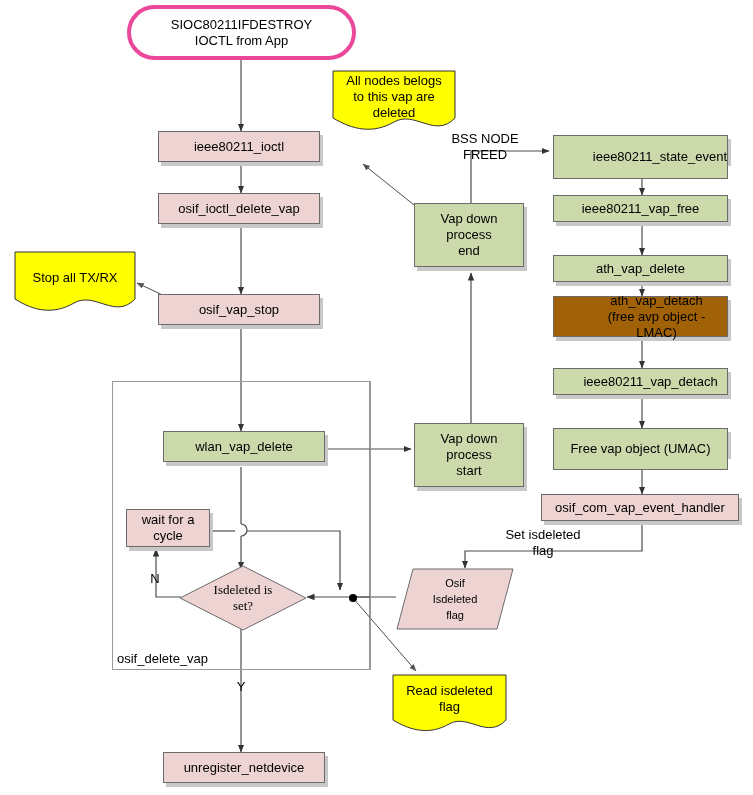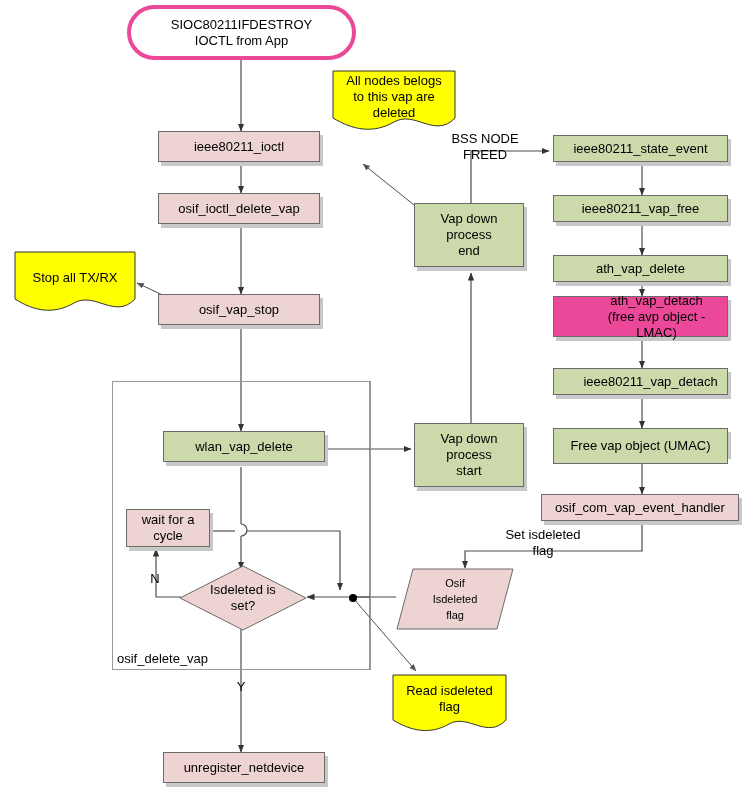--- a/index.html
+++ b/index.html
@@ -4,32 +4,32 @@
 <style>
   html,body{margin:0;padding:0;background:#ffffff;}
   body{font-family:"Liberation Sans","DejaVu Sans",sans-serif;}
   #canvas{position:relative;width:753px;height:795px;background:#ffffff;overflow:hidden;}
   svg.layer{position:absolute;left:0;top:0;width:753px;height:795px;overflow:visible;}
   .node{position:absolute;box-sizing:border-box;display:flex;align-items:center;
         justify-content:center;text-align:center;font-size:13px;color:#000;
         line-height:16px;border:1px solid #6b6b6b;}
   .proc-pink{background:#eed3d3;}
   .proc-green{background:#ccd9ab;}
-  .proc-blue{background:#ec4899;padding-left:32px;}
+  .proc-blue{background:#a16207;padding-left:32px;}
   .terminator{background:#ffffff;border:4px solid #ec4899;border-radius:32px;}
   .grp{position:absolute;box-sizing:border-box;border:1px solid #9a9a9a;background:transparent;}
   .grp-label{position:absolute;font-size:13px;color:#000;background:#fff;padding:0 2px;}
   .edge-label{position:absolute;font-size:13px;color:#000;text-align:center;line-height:16px;background:transparent;}
   .note-wrap{position:absolute;}
   .note-text{position:absolute;left:0;top:0;width:100%;text-align:center;font-size:13px;
              line-height:16px;color:#000;}
   .shadow{position:absolute;background:#c8c8c8;z-index:0;}
   .para{position:absolute;display:flex;align-items:center;justify-content:center;}
   .para-text{position:relative;font-size:11px;line-height:16px;text-align:center;color:#000;z-index:2;}
-  .dia{position:absolute;}
+  .dia{position:absolute;font-family:Liberation Serif, serif;}
   .dia-text{position:absolute;left:0;top:0;width:100%;height:100%;display:flex;
             align-items:center;justify-content:center;text-align:center;font-size:13px;
             line-height:16px;color:#000;}
 </style>
 </head>
 <body>
 
 <div id="canvas">
 
   <svg class="layer">
@@ -162,21 +162,21 @@
   <div class="para" style="left:396px;top:568px;width:118px;height:62px;">
     <svg width="118" height="62" style="position:absolute;left:0;top:0;">
       <polygon points="17,1 117,1 101,61 1,61" fill="#eed3d3" stroke="#6b6b6b" stroke-width="1"></polygon>
     </svg>
     <span class="para-text" style="white-space:pre-line">Osif
 Isdeleted
 flag</span>
   </div>
 
   <div class="shadow" style="left:556px;top:139px;width:175px;height:27px;"></div>
-  <div class="node proc-green" style="left:553px;top:135px;width:175px;height:27px;">
+  <div class="node proc-green" style="left:553px;top:135px;width:175px;height:44px;justify-content:flex-end;">
     <span>ieee80211_state_event</span>
   </div>
 
   <div class="shadow" style="left:556px;top:199px;width:175px;height:27px;"></div>
   <div class="node proc-green" style="left:553px;top:195px;width:175px;height:27px;">
     <span>ieee80211_vap_free</span>
   </div>
 
   <div class="shadow" style="left:556px;top:259px;width:175px;height:27px;"></div>
   <div class="node proc-green" style="left:553px;top:255px;width:175px;height:27px;">
@@ -188,21 +188,21 @@
     <span style="white-space:pre-line">ath_vap_detach
 (free avp object - LMAC)</span>
   </div>
 
   <div class="shadow" style="left:556px;top:372px;width:175px;height:27px;"></div>
   <div class="node proc-green" style="left:553px;top:368px;width:175px;height:27px;padding-left:20px;">
     <span>ieee80211_vap_detach</span>
   </div>
 
   <div class="shadow" style="left:556px;top:432px;width:175px;height:27px;"></div>
-  <div class="node proc-green" style="left:553px;top:428px;width:175px;height:36px;">
+  <div class="node proc-green" style="left:553px;top:428px;width:175px;height:42px;">
     <span>Free vap object (UMAC)</span>
   </div>
 
   <div class="shadow" style="left:544px;top:498px;width:198px;height:27px;"></div>
   <div class="node proc-pink" style="left:541px;top:494px;width:198px;height:27px;">
     <span>osif_com_vap_event_handler</span>
   </div>
 
   <div class="note-wrap" style="left:14px;top:251px;width:122px;height:63px;">
     <svg width="122" height="63" style="position:absolute;left:0;top:0;">

